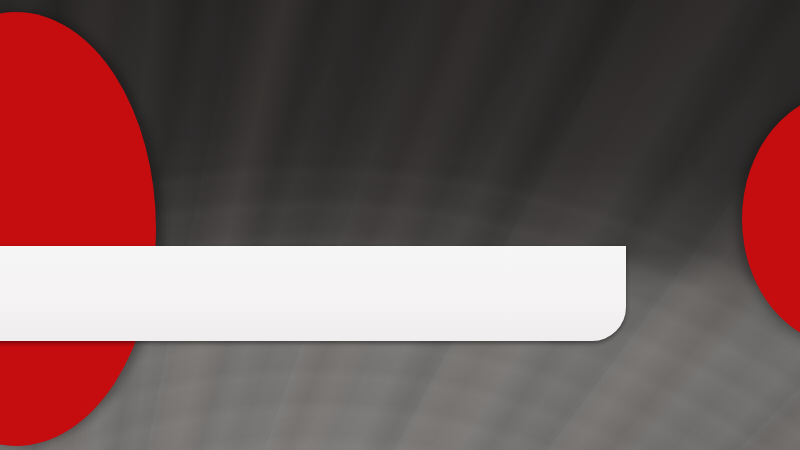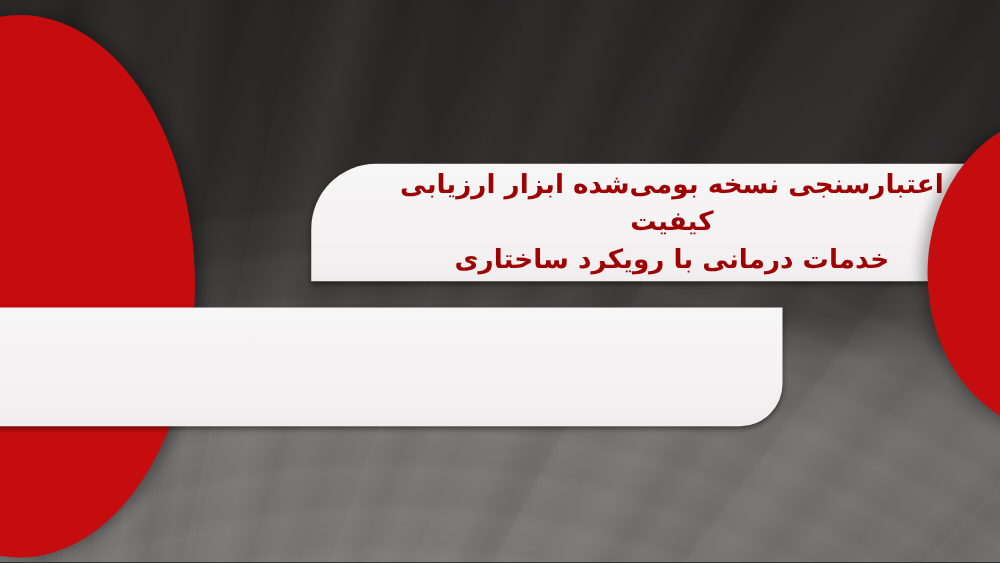--- a/index.html
+++ b/index.html
@@ -168,20 +168,16 @@
   <div class="bg-rays2"></div>
   <div class="bg-arcs"></div>
   <div class="bg-vignette"></div>
 
   <div class="ellipse ellipse-left"></div>
 
   <div class="content-panel panel">
     <div class="content-body"></div>
   </div>
 
-  <div class="title-panel panel">
-    <div class="title-text">اعتبارسنجی نسخه بومی‌شده ابزار ارزیابی کیفیت
-خدمات درمانی با رویکرد ساختاری</div>
-  </div>
 
   <div class="ellipse ellipse-right"></div>
 
 </div>
 
 </body></html>

